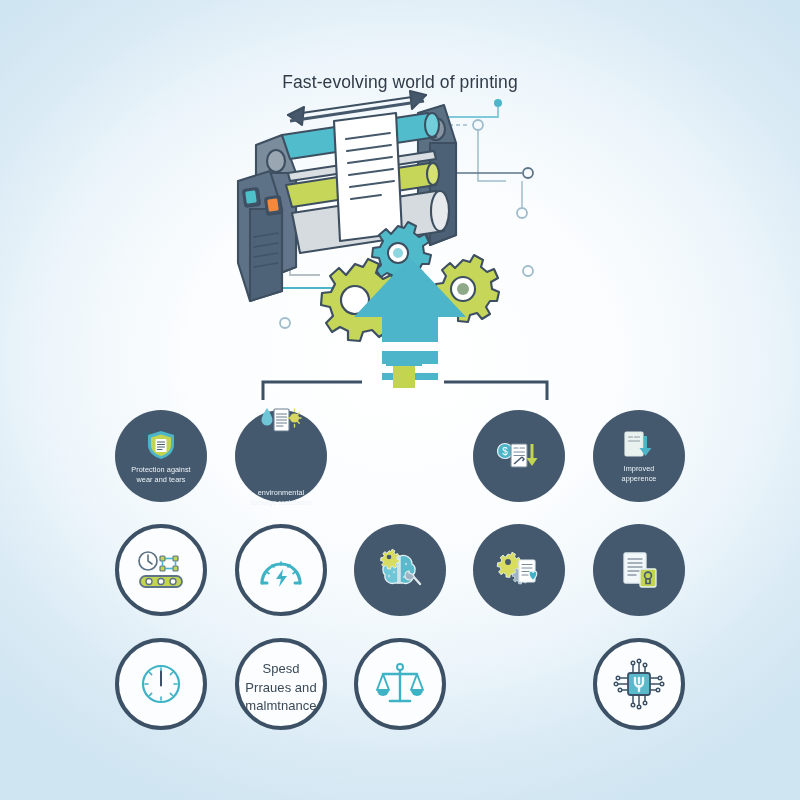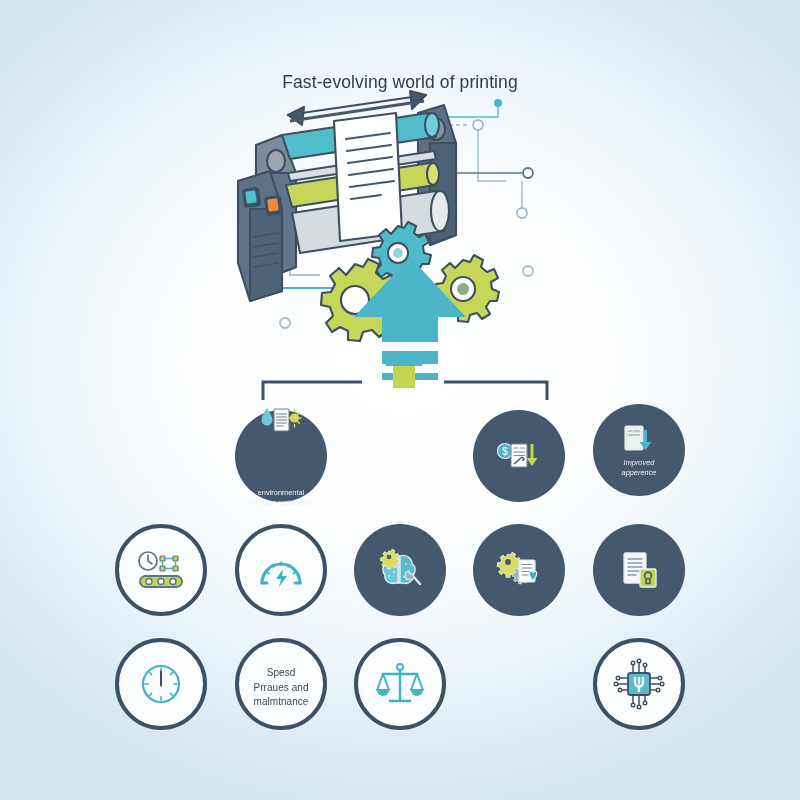--- a/index.html
+++ b/index.html
@@ -34,21 +34,21 @@
     text-align:center;
   }
   .circle.filled { background:#44596e; }
   .circle.outline { background:#fbfdfe; border:4px solid #3d5166; }
   .circle .ico { line-height:0; }
   .circle .lbl {
     font-size:7.3px; line-height:1.32; color:#edf3f7;
     margin-top:3px; padding:0 5px; letter-spacing:.05px;
   }
   .circle.outline .lbl { color:#3a4a58; }
-  .circle.textonly .lbl { margin-top:8px; font-size:10px; line-height:1.45; }
+  .circle.textonly .lbl { margin-top:8px; font-size:13px; line-height:1.45; }
 </style>
 </head>
 <body>
 
 <div class="stage">
 
   <div class="title">Fast-evolving world of printing</div>
 
   <div class="illo">
     <svg width="360" height="300" viewBox="0 0 360 300">
@@ -173,20 +173,37 @@
     <svg width="290" height="40" viewBox="0 0 290 40">
       <path d="M3 40 L3 22 L102 22" stroke="#3d5166" stroke-width="3" fill="none"></path>
       <path d="M287 40 L287 22 L184 22" stroke="#3d5166" stroke-width="3" fill="none"></path>
       <rect x="133" y="0" width="22" height="28" fill="#c3d451"></rect>
       <rect x="126" y="0" width="36" height="6" fill="#4cb5c9"></rect>
     </svg>
   </div>
 
   <div class="grid">
 
+    <div class="circle filled" style="left:115px; top:6px;">
+      <span class="ico">
+        <svg width="34" height="34" viewBox="0 0 34 34">
+          <path d="M17 3 L30 7 V17 C30 24 24 29 17 31 C10 29 4 24 4 17 V7 Z" fill="#4cb5c9"></path>
+          <path d="M17 6.5 L27 9.5 V17 C27 22.5 22.5 26.5 17 28 C11.5 26.5 7 22.5 7 17 V9.5 Z" fill="#c3d451"></path>
+          <rect x="11.5" y="11" width="11" height="13" rx="1" fill="#ffffff"></rect>
+          <g stroke="#4a5f72" stroke-width="1.1" stroke-linecap="round">
+            <path d="M13.5 14 H20.5"></path>
+              <path d="M13.5 16.5 H20.5"></path>
+            <path d="M13.5 19 H20.5"></path>
+              <path d="M13.5 21.5 H18"></path>
+          </g>
+        </svg>
+      </span>
+      <span class="lbl" style="white-space:pre-line">Protection against
+wear and tears</span>
+    </div>
 
     <div class="circle filled" style="left:235px; top:6px;gap:48px;">
       <span class="ico">
         <svg width="42" height="32" viewBox="0 0 42 32">
           <path d="M7 3 C7 3 1.5 11 1.5 15 A5.5 5.5 0 0 0 12.5 15 C12.5 11 7 3 7 3 Z" fill="#6ec6d6"></path>
           <rect x="14" y="4" width="15" height="22" rx="1.2" fill="#ffffff" stroke="#6b7f90" stroke-width="1.1"></rect>
           <g stroke="#6b7f90" stroke-width="1.1" stroke-linecap="round">
             <path d="M16.5 9 H26.5"></path>
               <path d="M16.5 12 H26.5"></path>
               <path d="M16.5 15 H26.5"></path>
@@ -221,21 +238,21 @@
             <path d="M17 12 H27.5"></path>
               <path d="M17 15.5 H27.5"></path>
           </g>
           <path d="M17 24 L25 17" stroke="#44596e" stroke-width="1.6"></path>
           <path d="M25 17 L27 19 L25.5 21" stroke="#44596e" stroke-width="1.4" fill="none"></path>
           <path d="M36.5 4 V18 H40.5 L35 26 L29.5 18 H33.5 V4 Z" fill="#c3d451"></path>
         </svg>
       </span>
     </div>
 
-    <div class="circle filled" style="left:593px; top:0;font-style:italic;">
+    <div class="circle filled" style="left:593px; top:6px;">
       <span class="ico">
         <svg width="38" height="32" viewBox="0 0 38 32">
           <rect x="5" y="3" width="18" height="24" rx="1.4" fill="#e9f2ee" stroke="#dfeae6" stroke-width="1.2"></rect>
           <g stroke="#8c9aa6" stroke-width="1.2" stroke-linecap="round">
             <path d="M8.5 8 H12.5"></path>
               <path d="M14.5 8 H19.5"></path>
             <path d="M8.5 12 H19.5"></path>
           </g>
           <path d="M27 7 V19 H31.5 L25.5 27 L19.5 19 H24 V7 Z" fill="#4cb5c9"></path>
         </svg>

